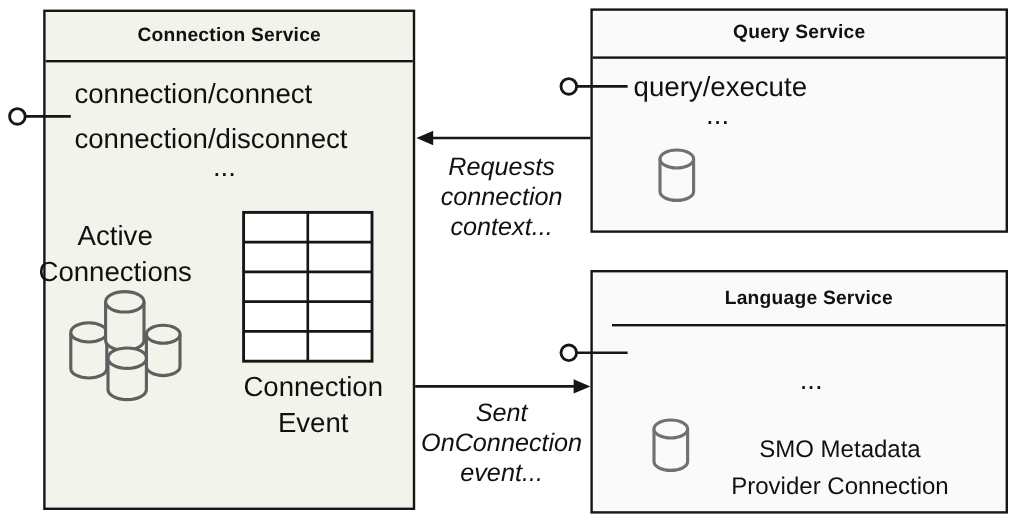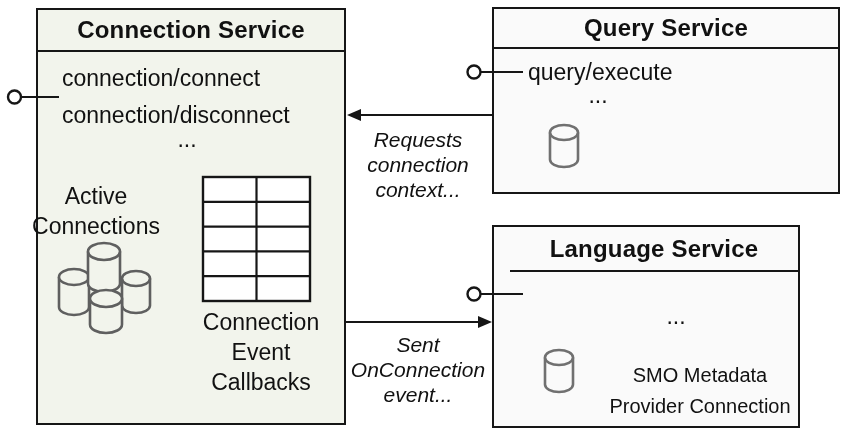--- a/index.html
+++ b/index.html
@@ -3,27 +3,27 @@
 <meta charset="utf-8">
 <style>
   html,body { margin:0; padding:0; background:#ffffff; }
   .canvas {
     position:relative; width:846px; height:436px; background:#ffffff;
     font-family:"Liberation Sans", sans-serif; color:#111111; overflow:hidden;
   }
   .box { position:absolute; border:2px solid #161616; box-sizing:border-box; }
   .box-header {
     border-bottom:2px solid #161616; display:flex; align-items:center; justify-content:center;
-    font-weight:bold; font-size:24px; letter-spacing:0.2px;
+    font-weight:bold; font-size:16px; letter-spacing:0.2px;
   }
   #conn-box  { left:36px;  top:8px;   width:310px; height:417px; background:#f2f4ec; }
   #conn-box .box-header  { height:40px; }
   #query-box { left:492px; top:7px;   width:348px; height:187px; background:#fafafa; }
   #query-box .box-header { height:38px; }
-  #lang-box  { left:492px; top:225px; width:308px; height:203px; background:#fafafa;padding-left:16px; }
+  #lang-box  { left:492px; top:225px; width:348px; height:203px; background:#fafafa;padding-left:16px; }
   #lang-box .box-header  { height:43px; }
 
   .t { position:absolute; font-size:23px; line-height:24px; white-space:nowrap; }
   .ctr { text-align:center; }
   .ital { font-style:italic; font-size:21px; line-height:25px; }
 
   #conn-method-1 { left:62px;  top:66px; }
   #conn-method-2 { left:62px;  top:103px; }
   #conn-ellipsis { left:62px;  top:127px; width:250px; }
   #active-label  { left:31px;  top:181px; width:130px; line-height:30px; white-space:normal; }
@@ -64,21 +64,20 @@
   <div class="t ctr" id="conn-ellipsis">...</div>
 
   <div class="t ctr" id="active-label">
     <div>Active</div>
     <div>Connections</div>
   </div>
 
   <div class="t ctr" id="callbacks-label">
     <div>Connection</div>
     <div>Event</div>
-    <div>Callbacks</div>
   </div>
 
   <div class="t" id="query-method">query/execute</div>
   <div class="t ctr" id="query-ellipsis">...</div>
 
   <div class="t ctr" id="lang-ellipsis">...</div>
   <div class="t ctr" id="smo-label">
     <div>SMO Metadata</div>
     <div>Provider Connection</div>
   </div>

